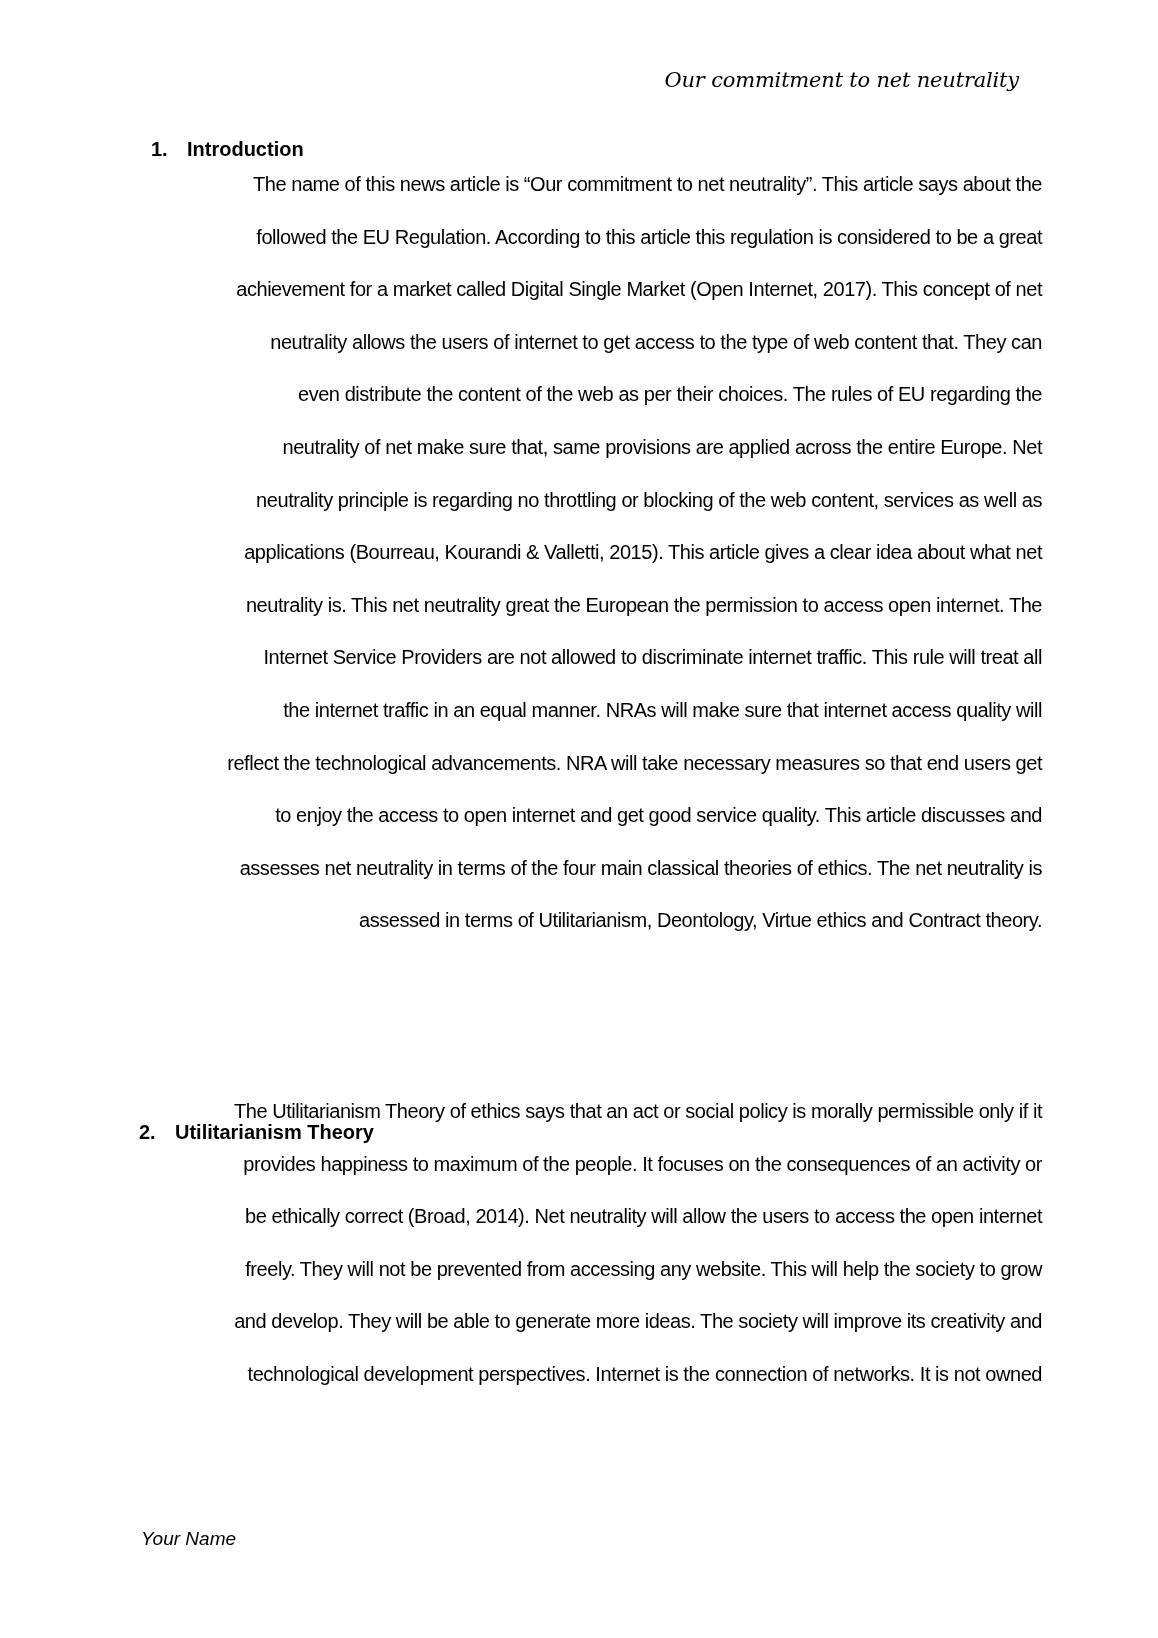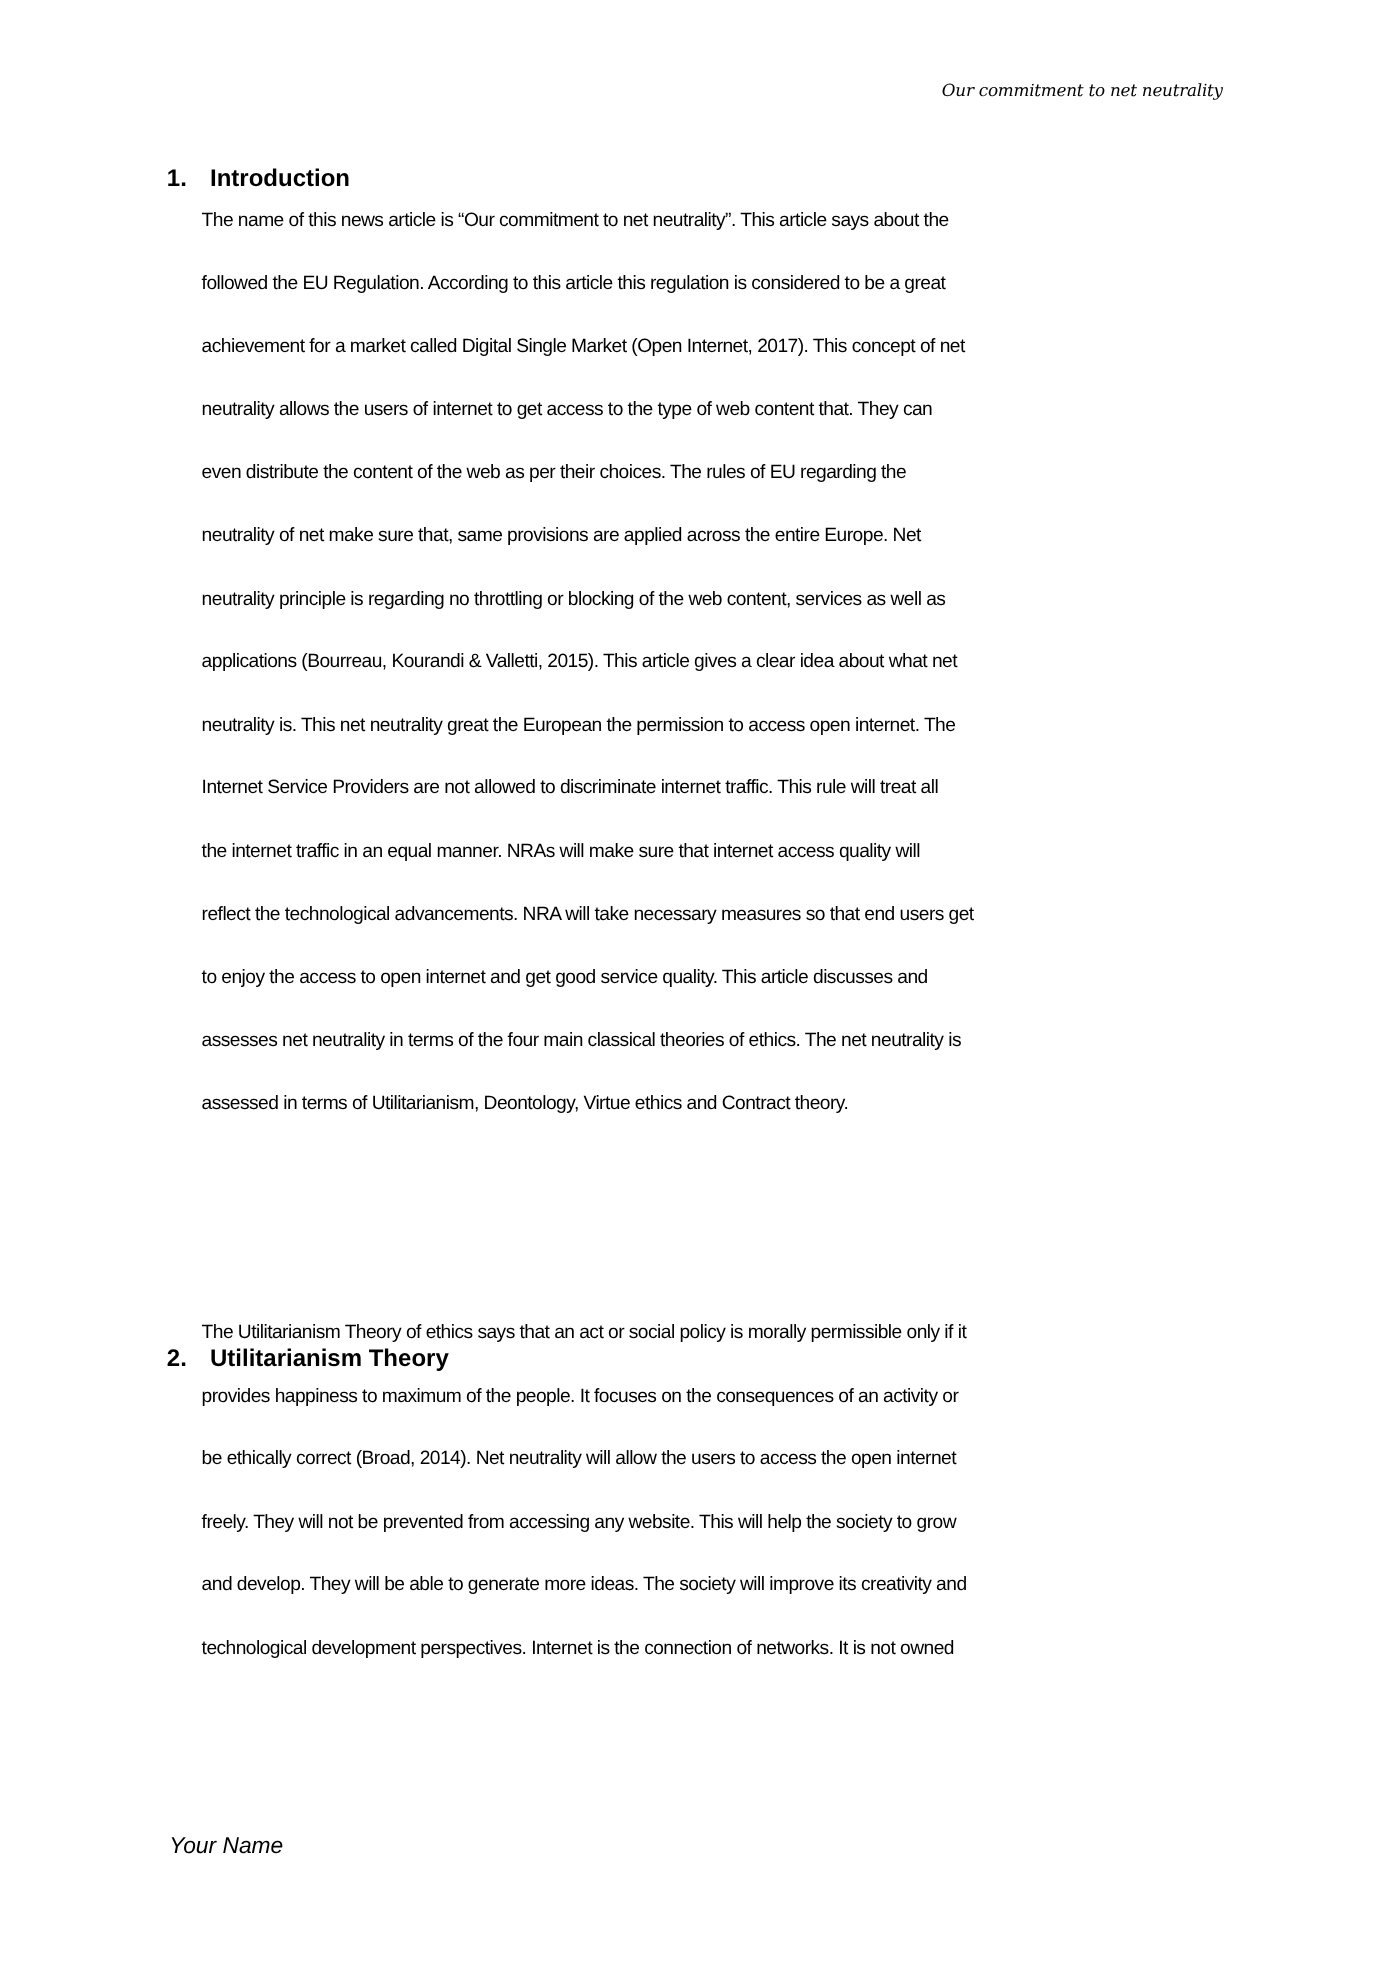--- a/index.html
+++ b/index.html
@@ -1,41 +1,41 @@
 <!DOCTYPE html>
 <html><head>
   <meta charset="utf-8">
   <style>
     html, body { margin: 0; padding: 0; background: #ffffff; }
     body { width: 1158px; height: 1638px; position: relative; overflow: hidden; color: #000; }
     .header {
       position: absolute; top: 68px; right: 139px;
-      font-family: "DejaVu Serif", serif; font-style: italic; font-size: 14px; letter-spacing: -0.2px;
+      font-family: "DejaVu Serif", serif; font-style: italic; font-size: 21px; letter-spacing: -0.2px;
     }
     .heading {
       position: absolute; left: 139px;
       font-family: "Liberation Sans", sans-serif; font-weight: bold; font-size: 20px;
     }
     .heading .num { display: inline-block; width: 36px; }
     .para {
-      position: absolute; left: 168px; width: 850px;
-      font-family: "Liberation Sans", sans-serif; font-size: 16px; letter-spacing: -0.45px;
+      position: absolute; left: 192px; width: 850px;
+      font-family: "Liberation Sans", sans-serif; font-size: 20px; letter-spacing: -0.45px; text-align: right;
     }
     .para .line { height: 52.6px; line-height: 20px; white-space: nowrap; }
     .footer {
       position: absolute; left: 141px; top: 1528px;
       font-family: "Liberation Sans", sans-serif; font-style: italic; font-size: 19px;
     }
   </style>
 </head>
 <body>
 
 <div class="header">Our commitment to net neutrality</div>
 
-<div class="heading" style="top:138px;">
+<div class="heading" style="top:138px;margin-left:12px;">
   <span class="num">1.</span><span>Introduction</span>
 </div>
 <div class="para" style="top:174px;" id="para0">
     <div class="line">The name of this news article is “Our commitment to net neutrality”.  This article says about the</div>
     <div class="line">followed the EU Regulation.  According to this article this regulation is considered to be a great</div>
     <div class="line">achievement for a market called Digital Single Market (Open Internet, 2017). This concept of net</div>
     <div class="line">neutrality allows the users of internet to get access to the type of web content that. They can</div>
     <div class="line">even distribute the content of the web as per their choices. The rules of EU regarding the</div>
     <div class="line">neutrality of net make sure that, same provisions are applied across the entire Europe. Net</div>
     <div class="line">neutrality principle is regarding no throttling or blocking of the web content, services as well as</div>

